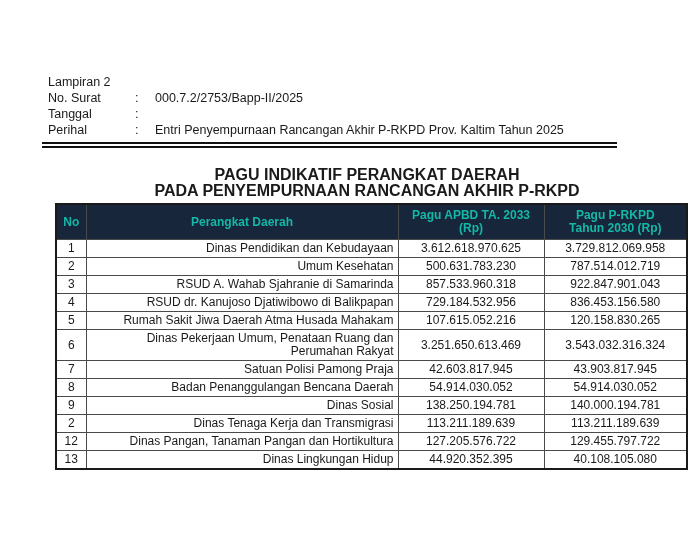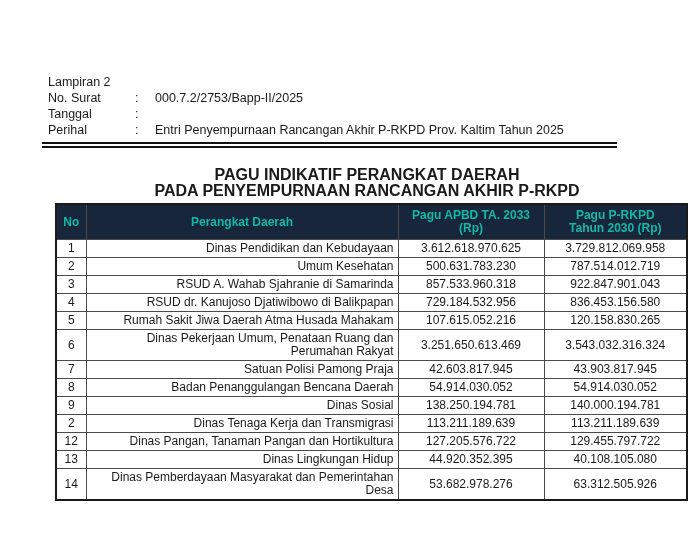--- a/index.html
+++ b/index.html
@@ -191,22 +191,16 @@
           <td class="col-name">Dinas Pangan, Tanaman Pangan dan Hortikultura</td>
           <td class="col-num">127.205.576.722</td>
           <td class="col-num">129.455.797.722</td>
         </tr>
         <tr>
           <td class="col-no">13</td>
           <td class="col-name">Dinas Lingkungan Hidup</td>
           <td class="col-num">44.920.352.395</td>
           <td class="col-num">40.108.105.080</td>
         </tr>
-        <tr>
-          <td class="col-no">14</td>
-          <td class="col-name">Dinas Pemberdayaan Masyarakat dan Pemerintahan Desa</td>
-          <td class="col-num">53.682.978.276</td>
-          <td class="col-num">63.312.505.926</td>
-        </tr>
       </tbody>
   </table>
 
 </div>
 
 </body></html>

